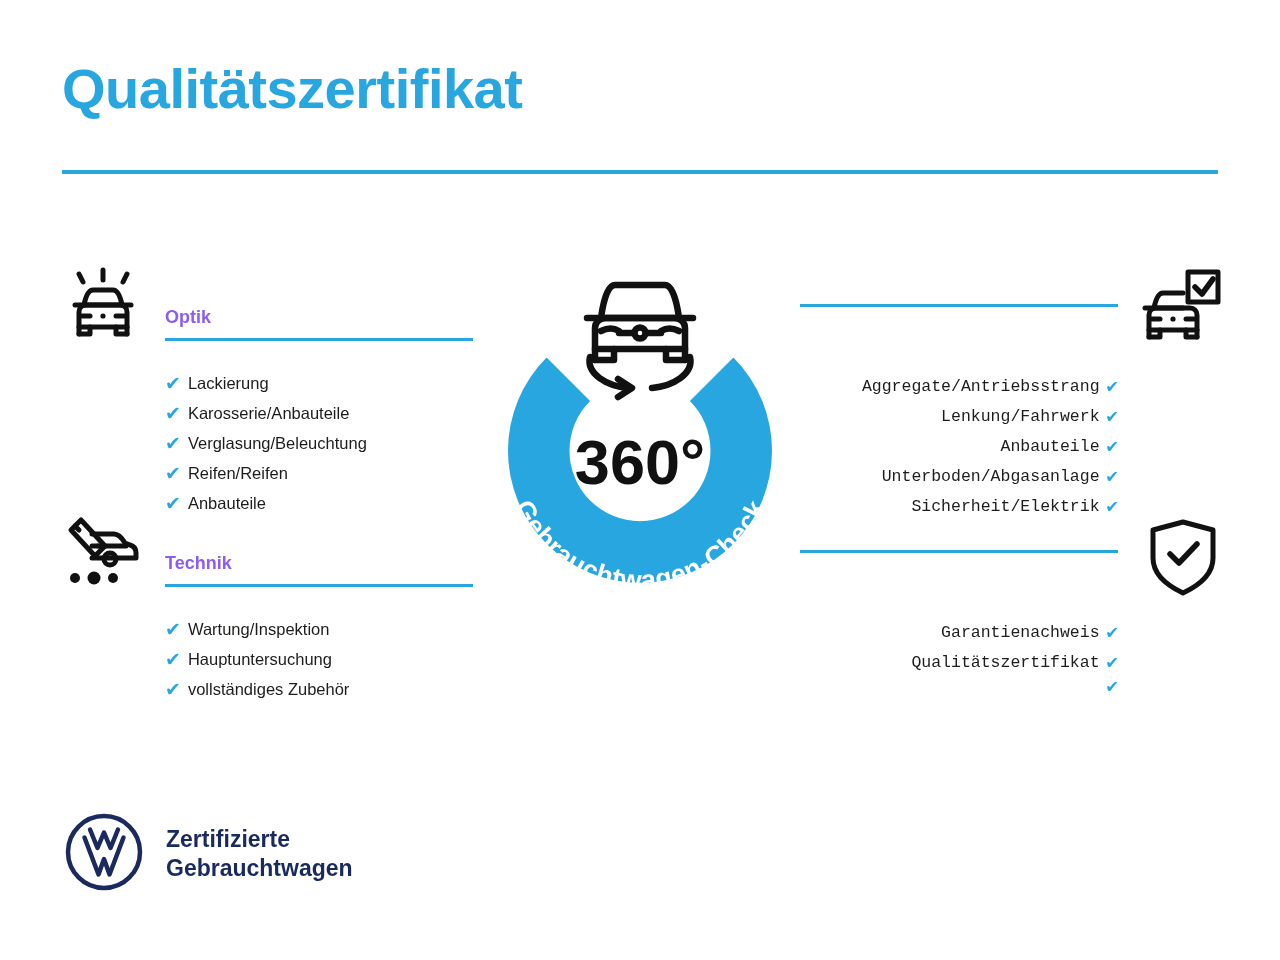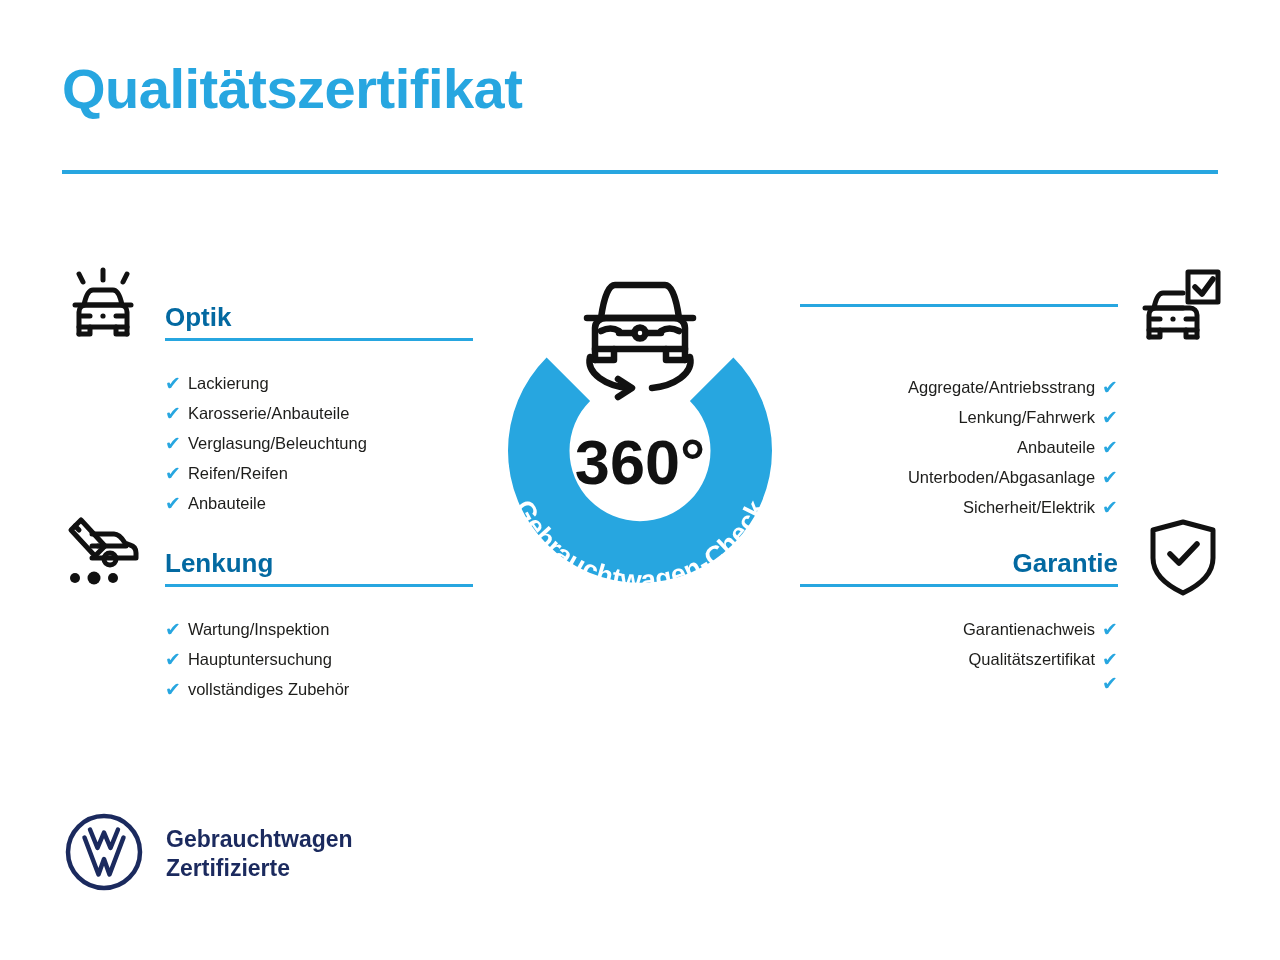--- a/index.html
+++ b/index.html
@@ -40,23 +40,23 @@
 
   
   .quad {
     position: absolute;
   }
   .quad-head {
     position: relative;
     height: 50px;
   }
   .quad-title {
-    font-size: 26px;
+    font-size: 18px;
     font-weight: bold;
-    color: #0369a1;
+    color: #8b5cf6;
     line-height: 34px;
     white-space: nowrap;
   }
   .quad-rule {
     height: 3px;
     background: #27a6e0;
     margin-top: 4px;
   }
   .quad-list {
     list-style: none;
@@ -80,21 +80,21 @@
     display: inline-block;
   }
 
   
   .quad.left .quad-title { text-align: left; }
   .quad.left .quad-list li { justify-content: flex-start; }
   .quad.left .check { margin-right: 7px; }
 
   
   .quad.right .quad-title { text-align: right; }
-  .quad.right .quad-list li { justify-content: flex-end; }
+  .quad.right .quad-list li { justify-content: flex-end; font-family: Liberation Mono, monospace; }
   .quad.right .check { margin-left: 7px; }
 
   
   #quad-optik   { left: 165px; top: 300px; width: 308px; }
   #quad-wartung { left: 165px; top: 546px; width: 308px; }
   #quad-technik { left: 800px; top: 300px; width: 318px; }
   #quad-garantie{ left: 800px; top: 546px; width: 318px; }
 
   
   .sec-icon {
@@ -230,21 +230,21 @@
     </li>
     <li>
       <span class="check">✔</span>
       <span>Anbauteile</span>
     </li>
   </ul>
 </div>
 
 <div class="quad left" id="quad-wartung">
   <div class="quad-head">
-    <div class="quad-title">Lenkung</div>
+    <div class="quad-title">Technik</div>
     <div class="quad-rule"></div>
   </div>
   <ul class="quad-list">
     <li>
       <span class="check">✔</span>
       <span>Wartung/Inspektion</span>
     </li>
     <li>
       <span class="check">✔</span>
       <span>Hauptuntersuchung</span>
@@ -279,21 +279,20 @@
     </li>
     <li>
       <span>Sicherheit/Elektrik</span>
       <span class="check">✔</span>
     </li>
   </ul>
 </div>
 
 <div class="quad right" id="quad-garantie">
   <div class="quad-head">
-    <div class="quad-title">Garantie</div>
     <div class="quad-rule"></div>
   </div>
   <ul class="quad-list">
     <li>
       <span>Garantienachweis</span>
       <span class="check">✔</span>
     </li>
     <li>
       <span>Qualitätszertifikat</span>
       <span class="check">✔</span>
@@ -354,16 +353,16 @@
 
 <div id="footer-logo">
   <span class="vw-mark">
     <svg width="80" height="80" viewBox="0 0 80 80" fill="none">
       <circle cx="40" cy="40" r="36" stroke="#1b2a5e" stroke-width="4.5" fill="none"></circle>
       <path d="M26 17.5 L33.5 36 L40 20.5 L46.5 36 L54 17.5
                M20.5 25.5 L34.5 62.5 L40 47 L45.5 62.5 L59.5 25.5" stroke="#1b2a5e" stroke-width="4.5" fill="none" stroke-linecap="round" stroke-linejoin="round"></path>
     </svg>
   </span>
   <div class="footer-text">
+    <div>Zertifizierte</div>
     <div>Gebrauchtwagen</div>
-    <div>Zertifizierte</div>
   </div>
 </div>
 
 </body></html>

